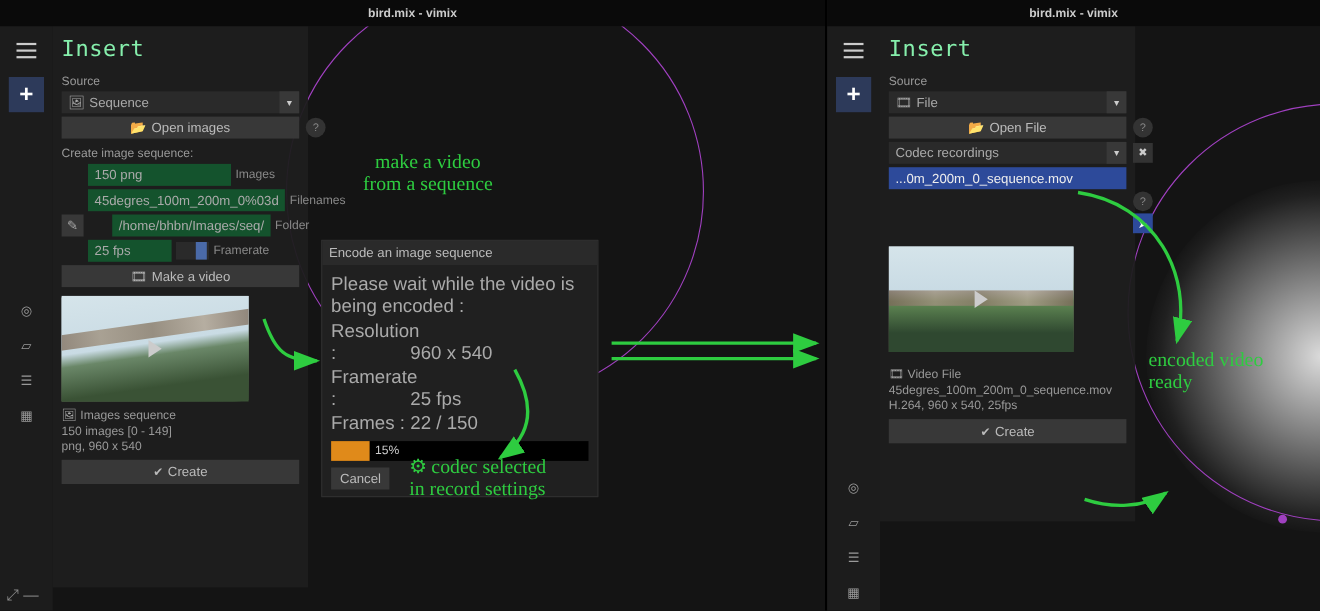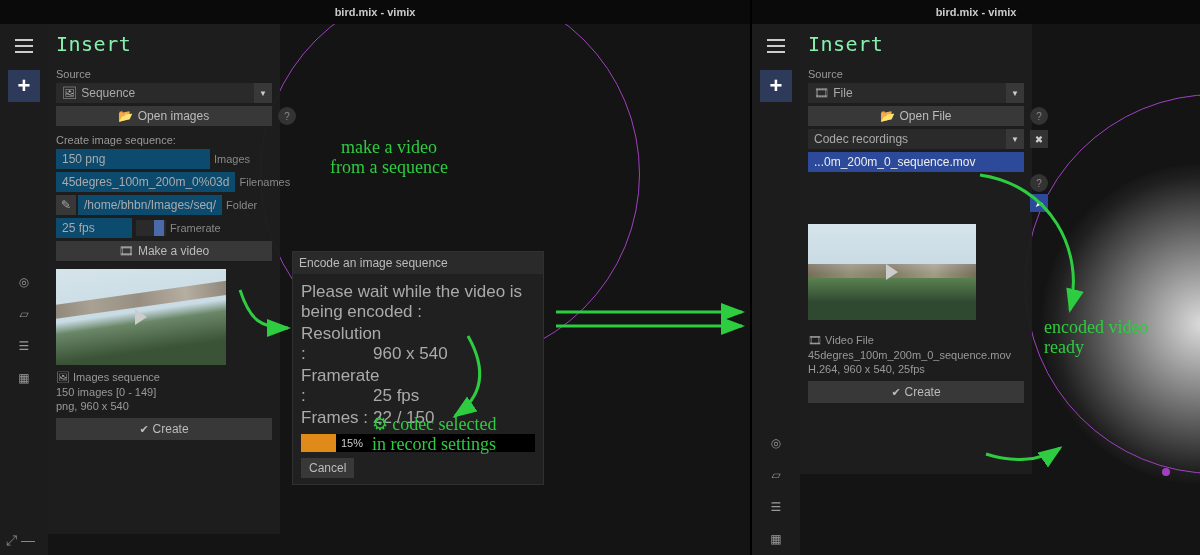--- a/index.html
+++ b/index.html
@@ -139,26 +139,27 @@
 }
 .action-button .icon { margin-right: 4px; }
 .row {
   display: flex;
   align-items: center;
   margin: 3px 0;
   gap: 4px;
 }
 .row .field {
   flex: 1;
-  background: #0c4a6e;
+  background: #14532d;
   height: 20px;
   padding: 0 6px;
   display: flex;
   align-items: center;
   color: #aaa;
+  margin-left: 24px;
 }
 .row .label {
   width: 58px;
   font-size: 11px;
   color: #888;
 }
 .slider {
   width: 30px;
   height: 16px;
   background: #2a2a2a;
@@ -258,21 +259,20 @@
 }
 .checkmark::before { content: "✔"; margin-right: 4px; font-size: 11px; }
 .dialog {
   position: absolute;
   top: 218px;
   left: 292px;
   width: 252px;
   background: #202020;
   border: 1px solid #303030;
   z-index: 40;
-  margin-top: 33px;
 }
 .dialog-title {
   background: #2a2a2a;
   padding: 4px 6px;
   color: #bbb;
 }
 .dialog-body {
   padding: 6px 8px;
 }
 .dialog-line { font-size: 17px; color: #aaa; margin: 2px 0; }

